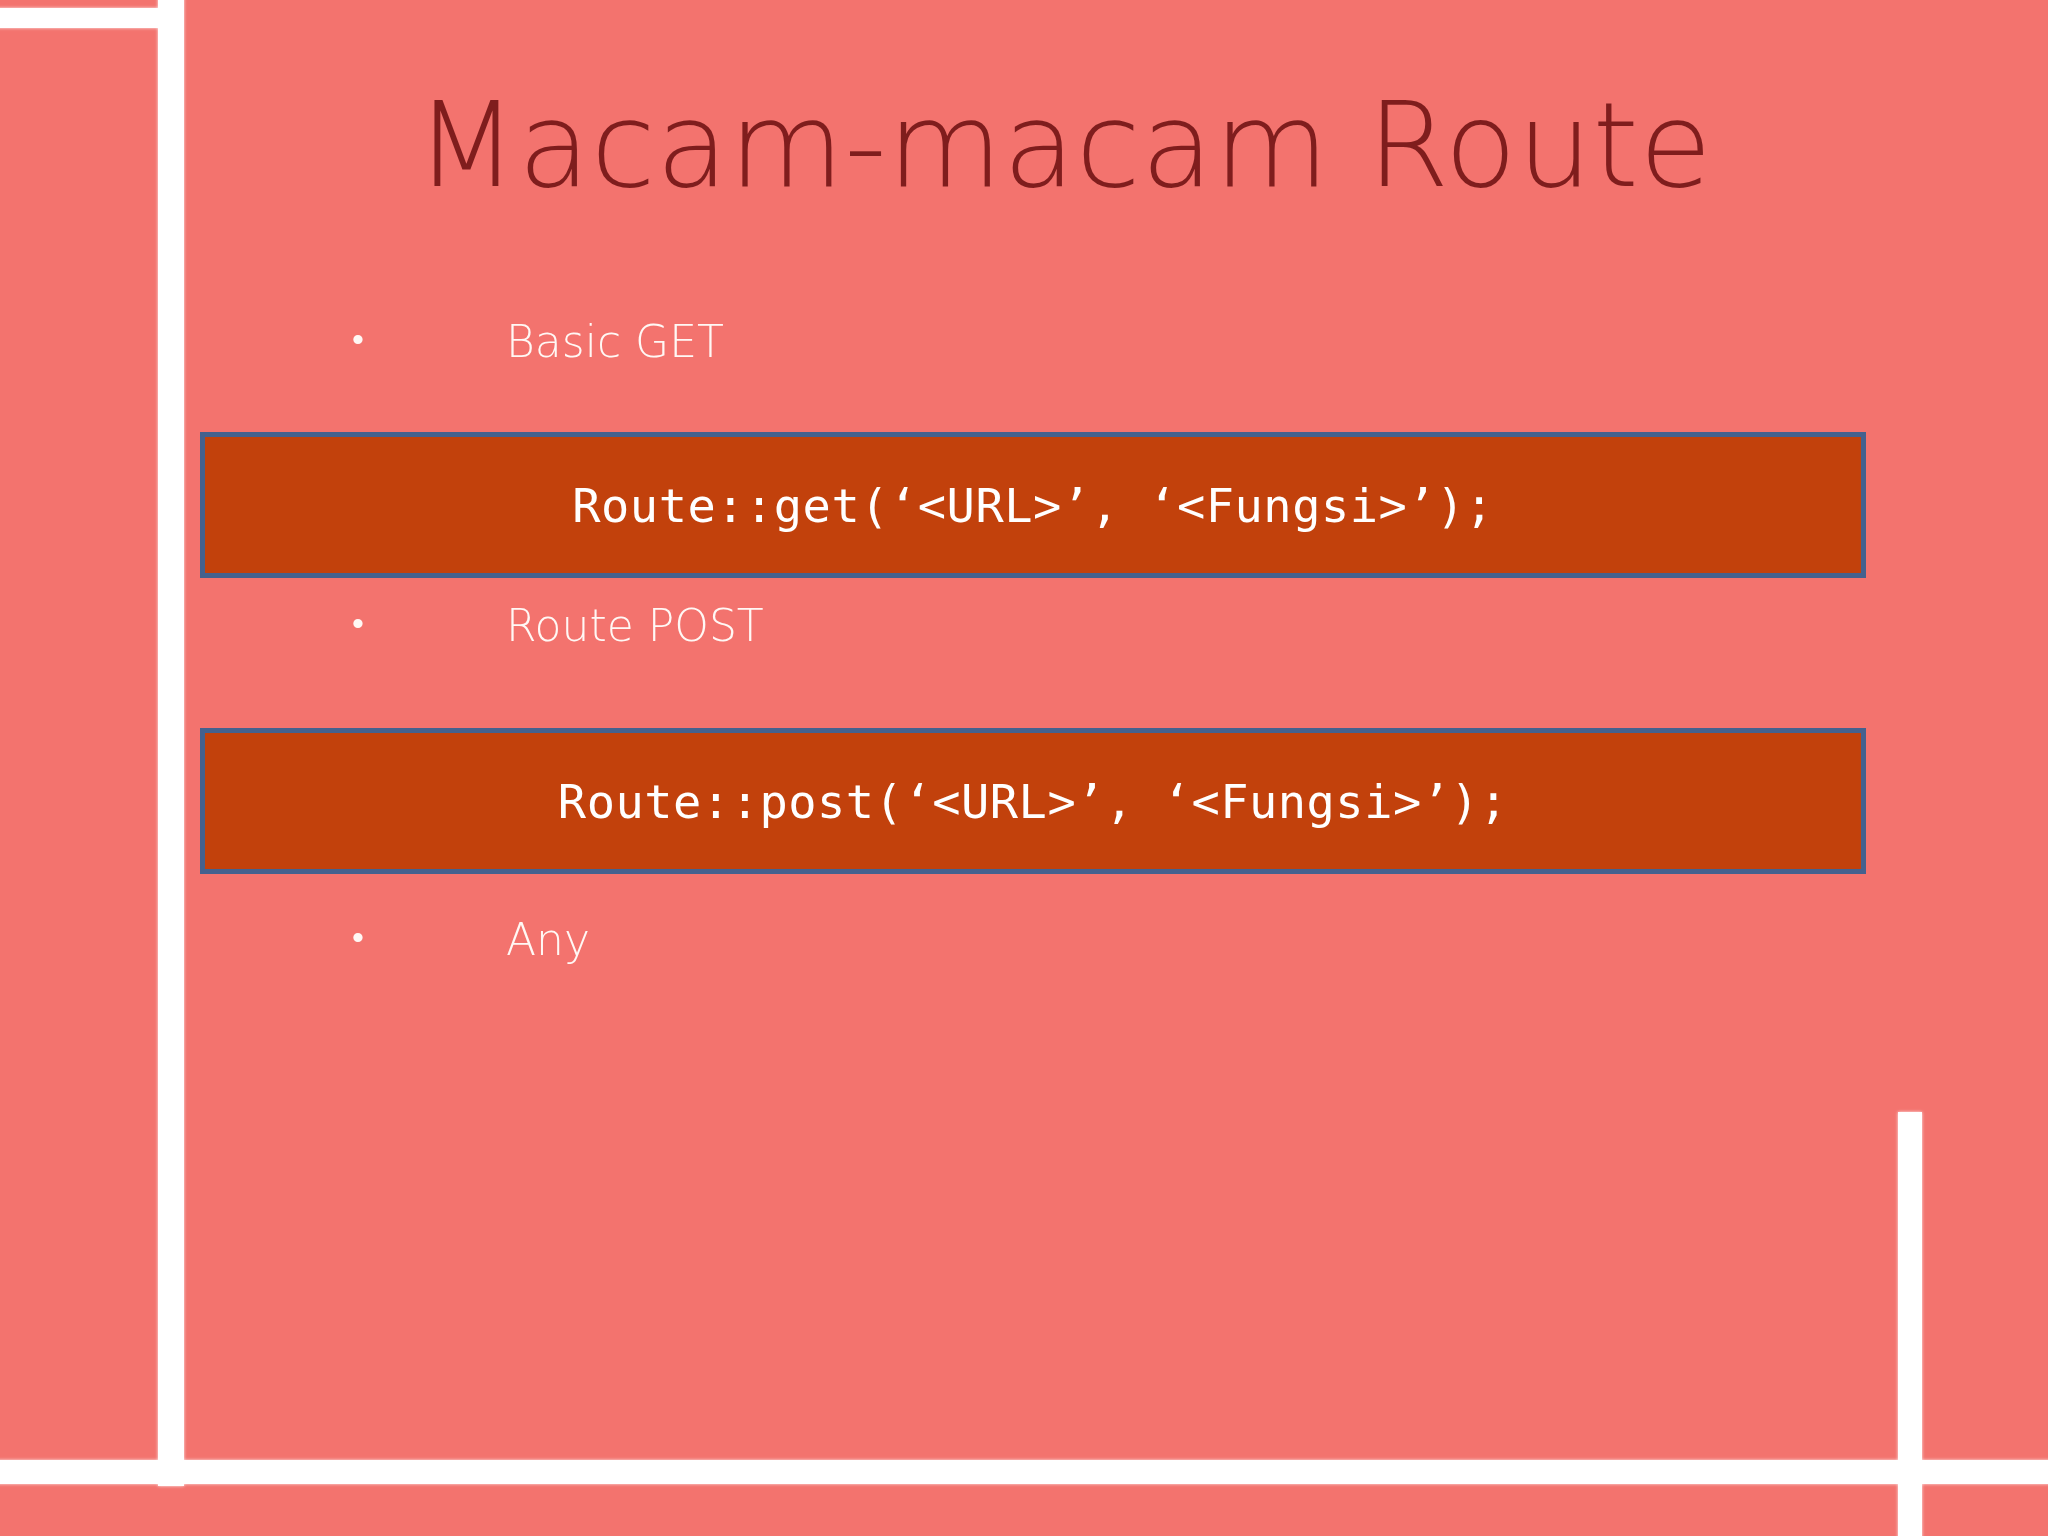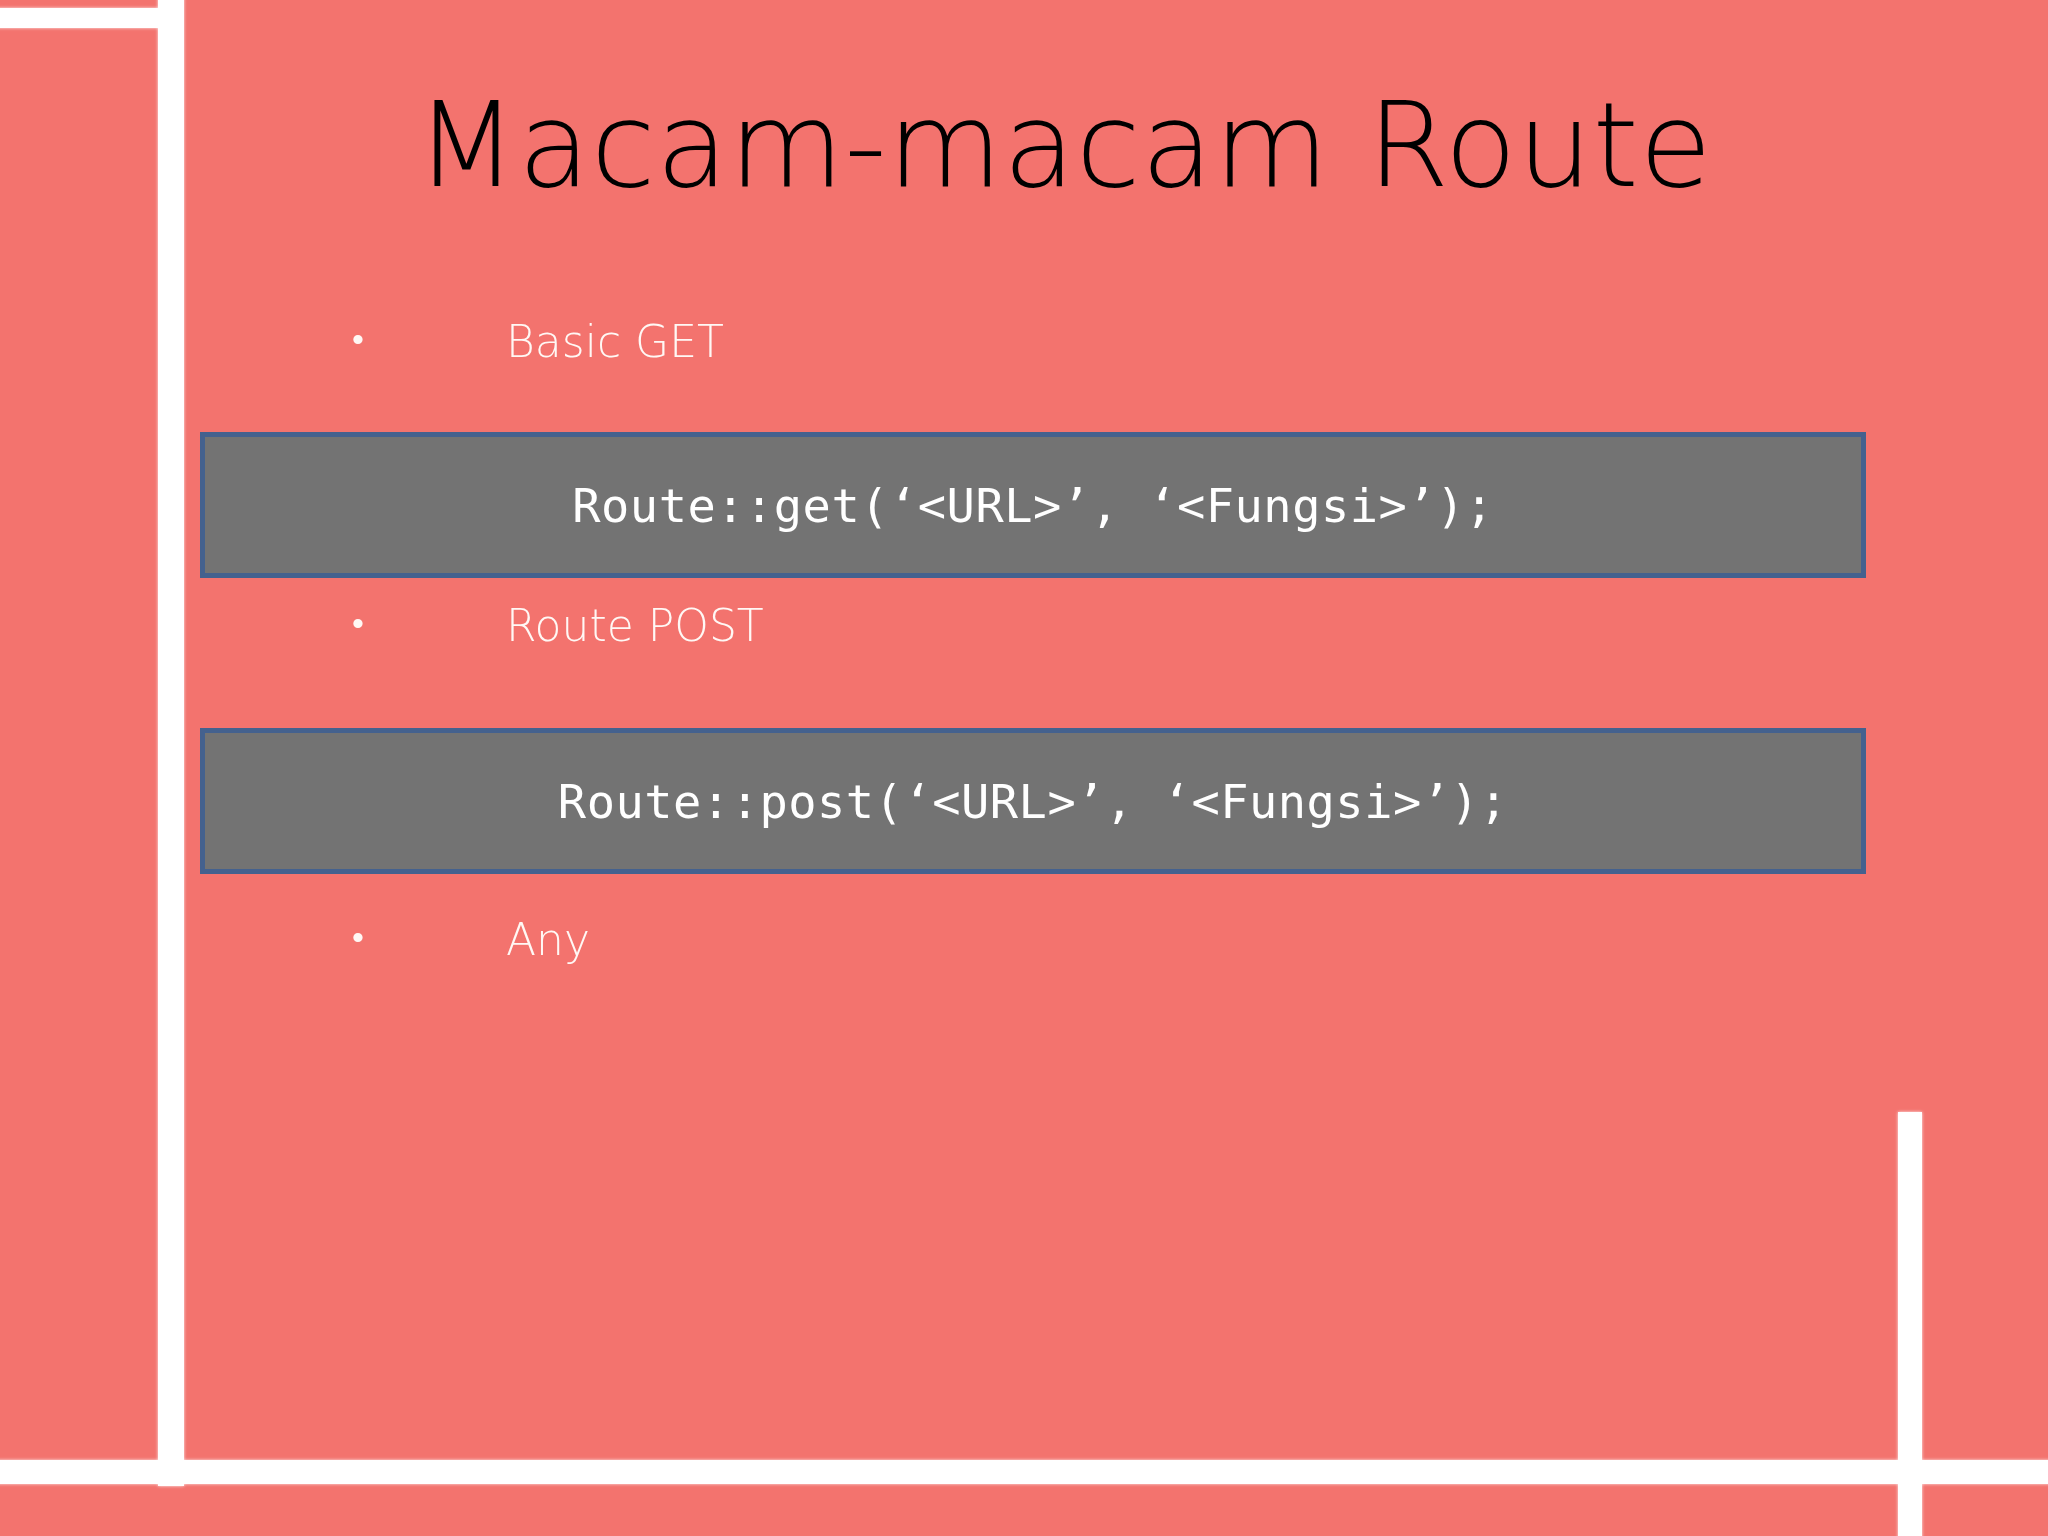--- a/index.html
+++ b/index.html
@@ -34,21 +34,21 @@
     box-shadow: 0 0 3px rgba(255,255,255,0.85);
   }
 
   
   .title {
     position: absolute;
     left: 184px;
     top: 78px;
     width: 1760px;
     text-align: center;
-    color: #000000;
+    color: #7f1d1d;
     font-family: "DejaVu Sans", sans-serif;
     font-weight: 300;
     font-size: 118px;
     line-height: 1.15;
     letter-spacing: 0.5px;
     white-space: nowrap;
   }
 
   
   .content {
@@ -80,21 +80,21 @@
   .bullet-label {
     padding-left: 94px;
     white-space: nowrap;
   }
 
   
   .code-box {
     box-sizing: border-box;
     width: 1666px;
     height: 146px;
-    background: #737373;
+    background: #c2410c;
     border: 5px solid #44618E;
     display: flex;
     align-items: center;
     justify-content: center;
     color: #FFFFFF;
     font-family: "DejaVu Sans Mono", monospace;
     font-size: 47px;
     letter-spacing: 0.5px;
     white-space: pre;
   }

